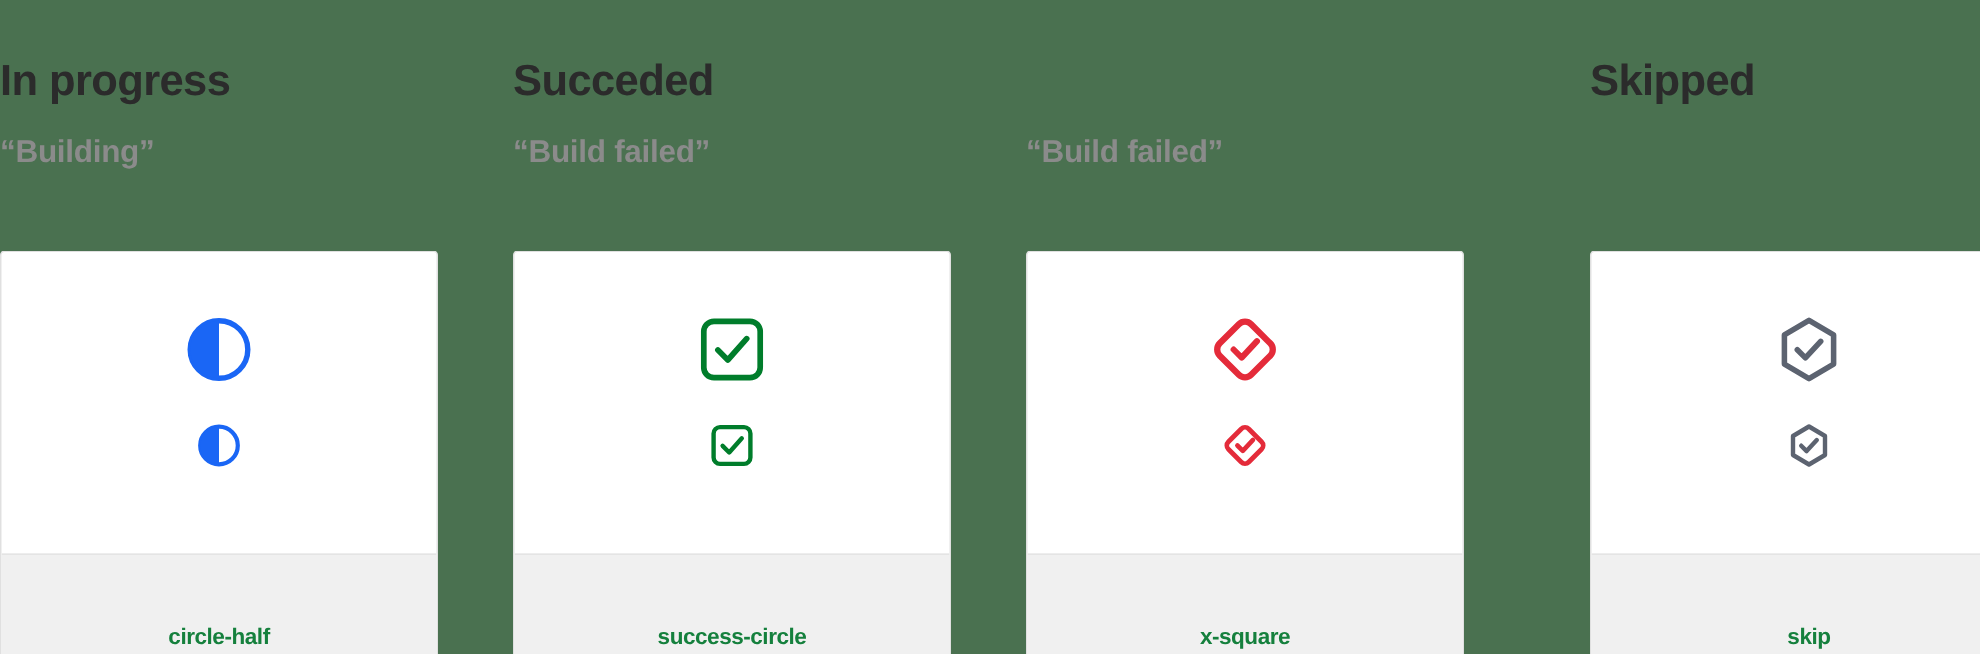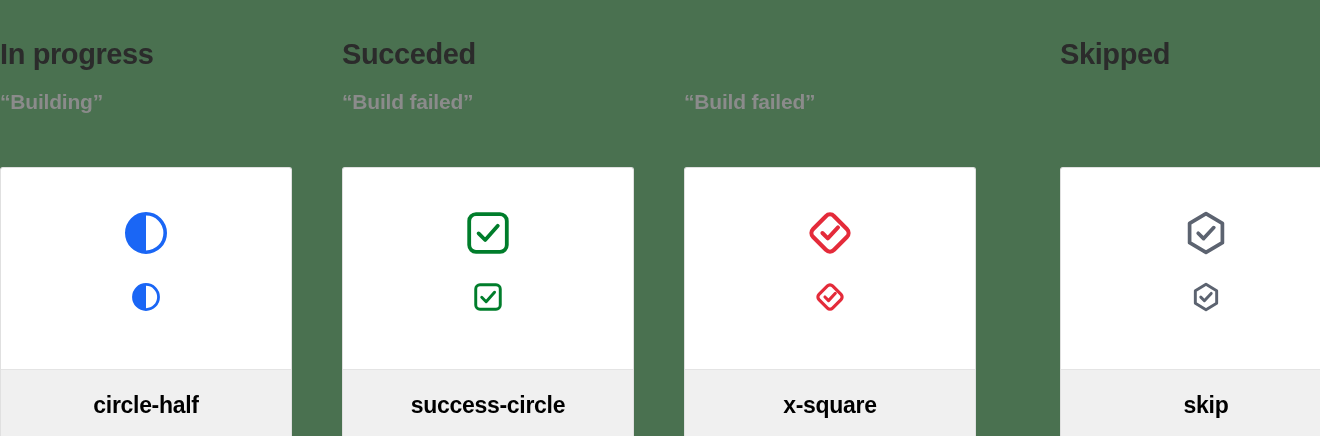--- a/index.html
+++ b/index.html
@@ -90,25 +90,26 @@
     top: 201px;
     bottom: 0;
     background: #f0f0f0;
     border-top: 1px solid #e4e4e4;
     display: flex;
     align-items: flex-start;
     justify-content: center;
     padding-top: 22px;
   }
   .card-label {
-    font-size: 23px;
+    font-size: 15px;
     font-weight: bold;
     letter-spacing: -0.3px;
-    color: #000000;
+    color: #15803d;
     white-space: nowrap;
+    margin-top: 24px;
   }
 </style>
 </head>
 <body>
 
 <div class="grid">
 
   <div class="col col-0">
     <div class="heading">In progress</div>
     <div class="subheading">“Building”</div>

